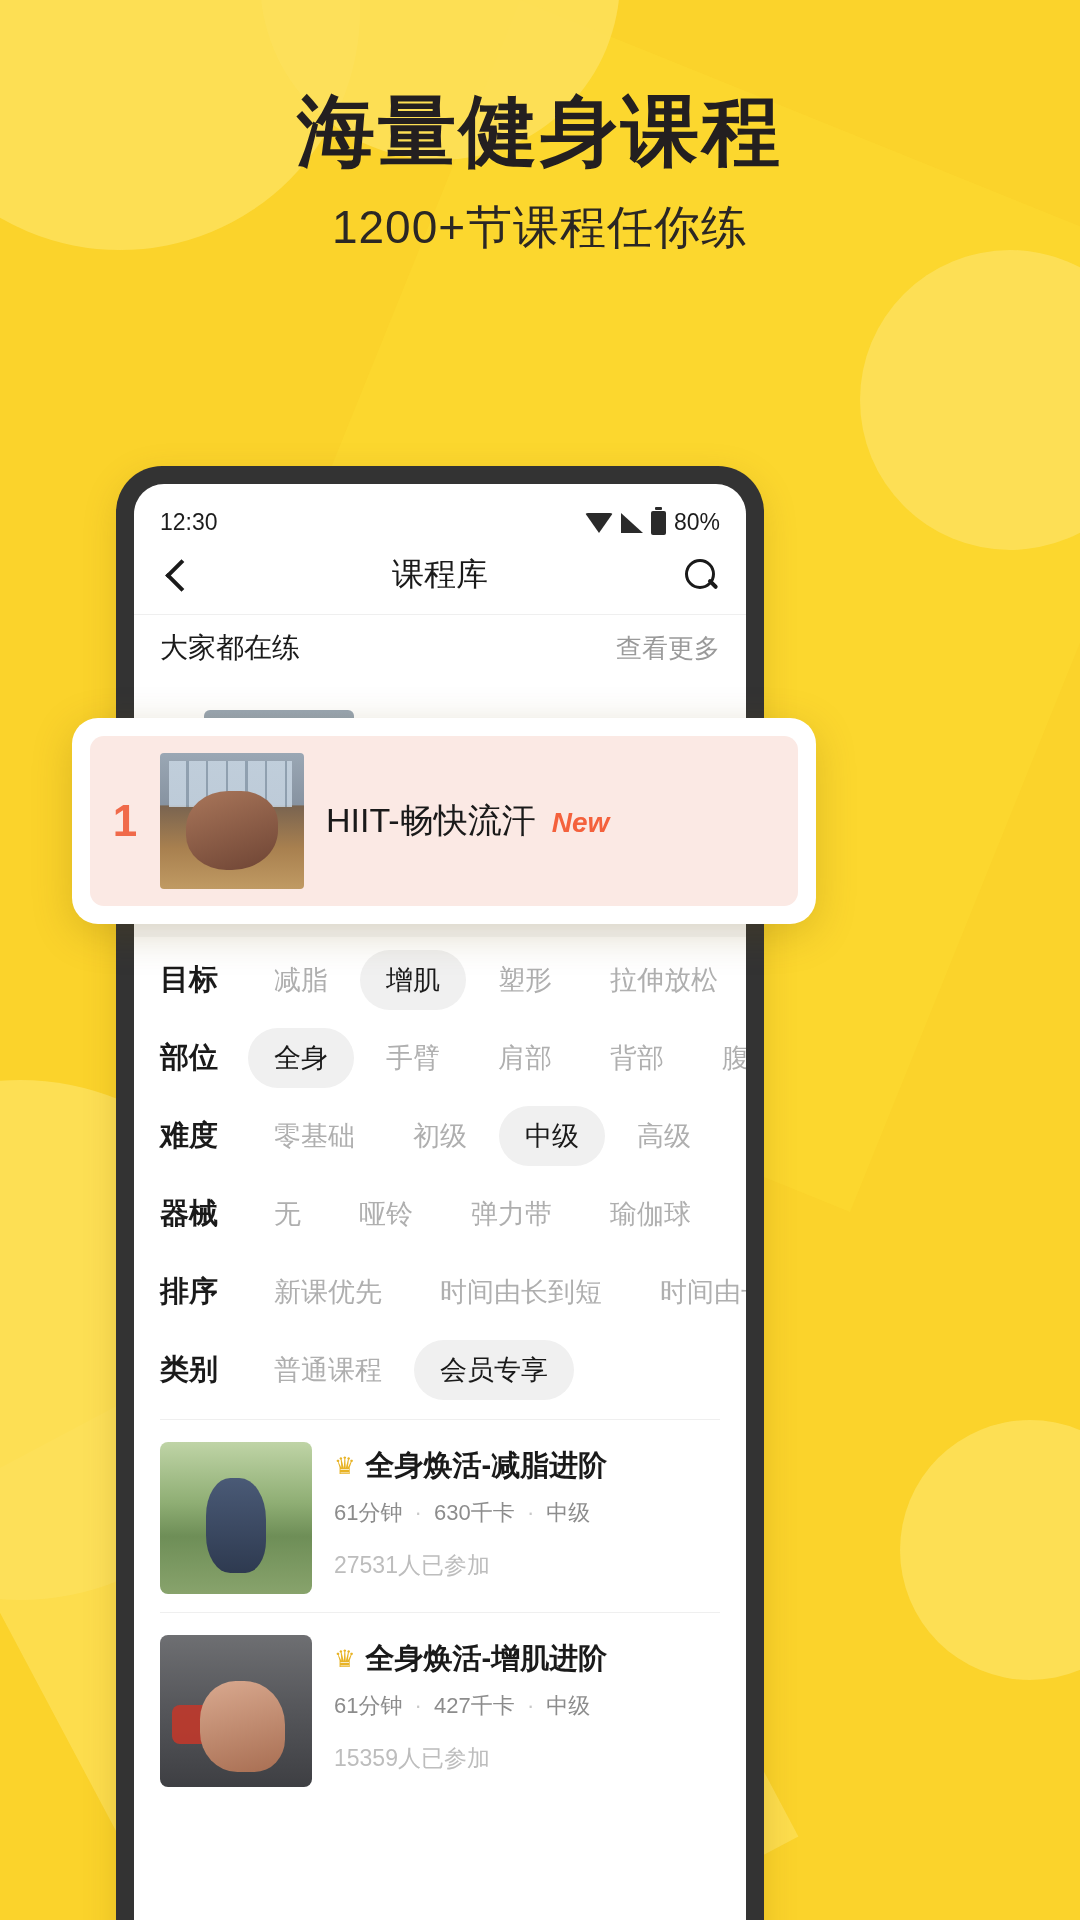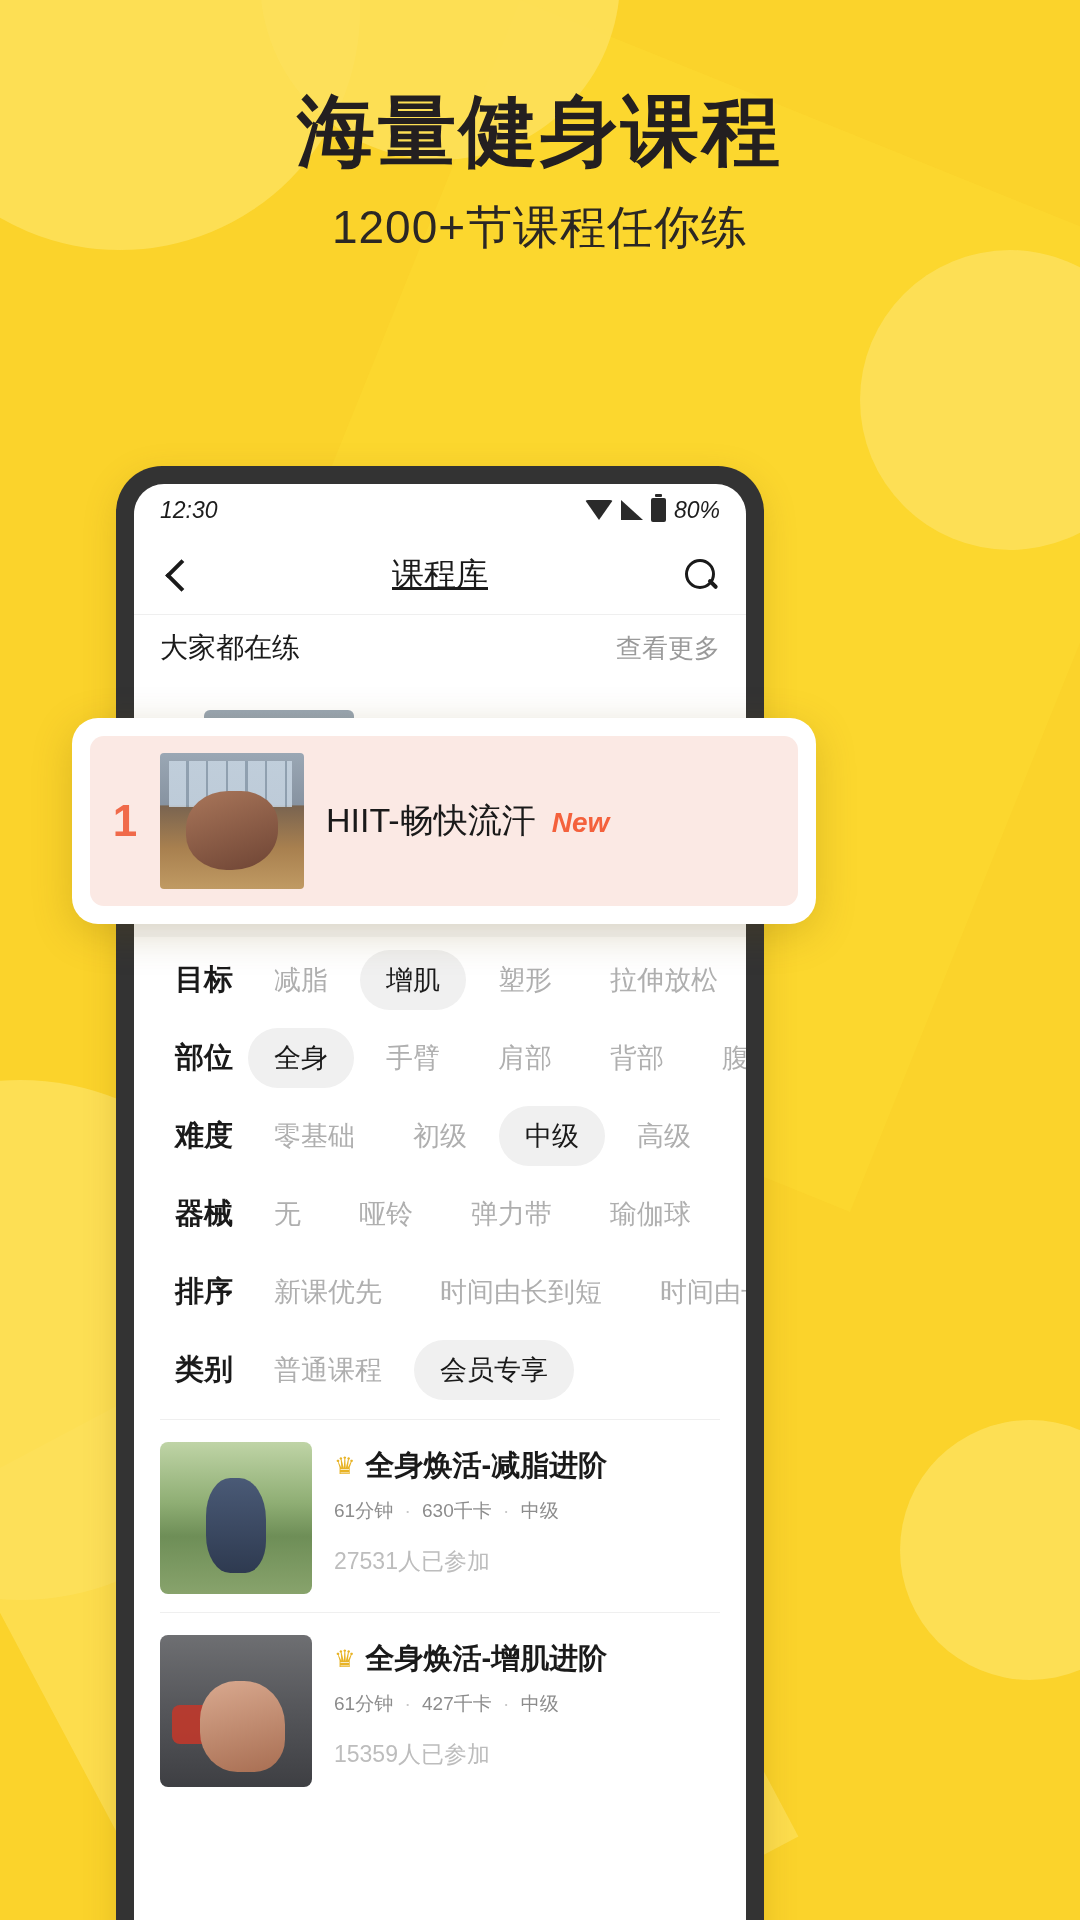--- a/index.html
+++ b/index.html
@@ -91,25 +91,24 @@
     width: 612px; height: 1482px;
     background: #FFFFFF;
     border-radius: 30px 30px 0 0;
     overflow: hidden;
     position: relative;
   }
 
   
   .statusbar {
     height: 52px;
-    display: flex; align-items: center;
+    display: flex; align-items: flex-end;
     padding: 0 26px;
     font-size: 23px;
     color: #1C1C1C;
-    font-style: italic;
   }
   .sb-time { font-weight: 500; }
   .sb-right { margin-left: auto; display: flex; align-items: center; gap: 8px; }
   .ico-wifi {
     width: 0; height: 0;
     border-left: 14px solid transparent;
     border-right: 14px solid transparent;
     border-top: 20px solid #2A2A2A;
     border-radius: 3px;
   }
@@ -146,21 +145,21 @@
     content: "";
     position: absolute; left: 10px; top: 6px;
     width: 19px; height: 19px;
     border-left: 4px solid #1A1A1A;
     border-bottom: 4px solid #1A1A1A;
     transform: rotate(45deg);
   }
   .nav-title {
     position: absolute; left: 0; right: 0;
     text-align: center;
-    font-size: 32px; font-weight: 500; color: #1A1A1A; text-decoration: underline;
+    font-size: 32px; font-weight: 500; color: #1A1A1A;
   }
   .nav-search {
     margin-left: auto;
     width: 38px; height: 38px; position: relative; z-index: 2;
   }
   .nav-search:before {
     content: "";
     position: absolute; left: 3px; top: 3px;
     width: 24px; height: 24px; border-radius: 50%;
     border: 3.5px solid #1A1A1A;
@@ -238,21 +237,21 @@
   .filters { background: #fff; padding: 4px 0 10px 0; }
   .f-row {
     display: flex; align-items: center;
     height: 78px;
     padding-left: 26px;
     overflow: hidden;
     white-space: nowrap;
   }
   .f-key {
     font-size: 29px; font-weight: bold; color: #1A1A1A;
-    width: 88px; flex: none; text-align: center;
+    width: 88px; flex: none;
   }
   .f-opts { display: flex; align-items: center; gap: 6px; }
   .chip {
     font-size: 27px;
     color: #AFAFAF;
     padding: 12px 26px;
     border-radius: 34px;
     flex: none;
   }
   .chip.on {
@@ -272,21 +271,21 @@
     width: 152px; height: 152px;
     border-radius: 8px; overflow: hidden; flex: none;
     position: relative;
   }
   .c-info { display: flex; flex-direction: column; gap: 12px; padding-top: 4px; }
   .c-title-line { display: flex; align-items: center; gap: 10px; }
   .crown {
     font-size: 24px; color: #E8B325; line-height: 1;
   }
   .c-title { font-size: 29px; color: #1A1A1A; font-weight: bold; }
-  .c-sub { font-size: 19px; color: #8C8C8C; }
+  .c-sub { font-size: 22px; color: #8C8C8C; }
   .c-joined { font-size: 23px; color: #BDBDBD; margin-top: 10px; }
 
   
   .overlay-card {
     position: absolute;
     left: 72px; top: 718px;
     width: 744px; height: 206px;
     background: #FFFFFF;
     border-radius: 26px;
     z-index: 20;

